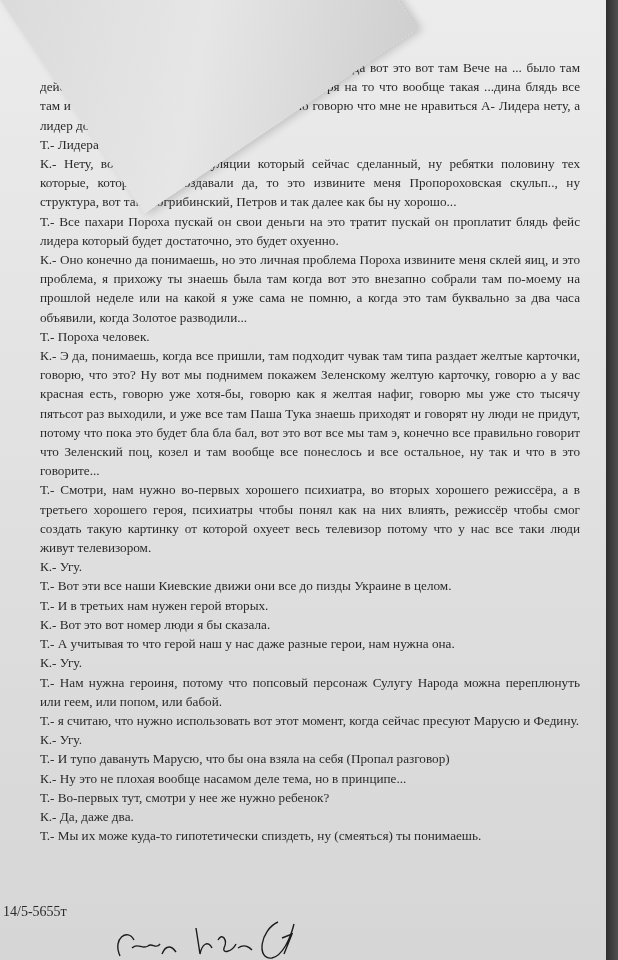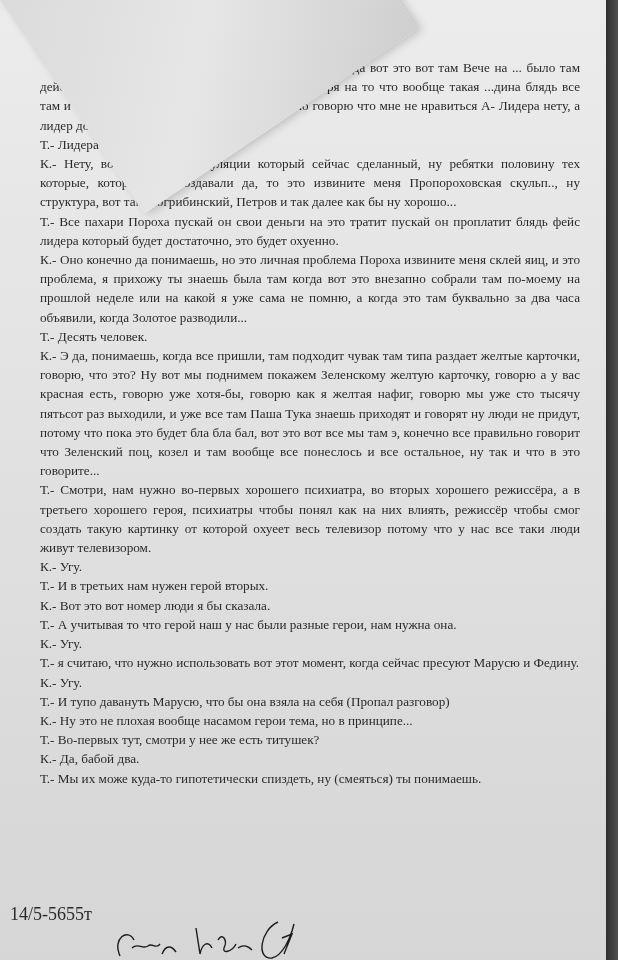--- a/index.html
+++ b/index.html
@@ -28,53 +28,55 @@
     position: absolute; left: 255px; top: 24px; font-size: 14px; color: #333;
   }
   .content {
     position: absolute; left: 40px; top: 58px; width: 540px;
     font-size: 13.2px; line-height: 19.2px; color: #2a2a2a;
     text-align: justify;
   }
   .para { margin: 0; }
   .para.first { text-indent: 20px; }
   .ref {
-    position: absolute; left: 10px; top: 904px; font-size: 18px; color: #2a2a2a;
+    position: absolute; left: 3px; top: 904px; font-size: 14px; color: #2a2a2a;
   }
   .signature {
     position: absolute; left: 110px; top: 918px; width: 240px; height: 42px;
   }
 </style>
 </head>
 <body>
 
 <div class="page">
   <div class="fold"></div>
   <div class="page-number">8</div>
 
   <div class="content">
     <p class="para first">...вой разочек не кисленько собрались ну вот и когда вот это вот там Вече на ... было там действительно достаточно людей пришло, несмотря на то что вообще такая ...дина блядь все там и снег срывался и дощь, грязь была, вот но говорю что мне не нравиться А- Лидера нету, а лидер должен быть.</p>
     <p class="para">Т.- Лидера нужно.</p>
     <p class="para">К.- Нету, вот это рух капитуляции который сейчас сделанный, ну ребятки половину тех которые, которые его создавали да, то это извините меня Пропороховская скульп.., ну структура, вот там Погрибинский, Петров и так далее как бы ну хорошо...</p>
     <p class="para">Т.- Все пахари Пороха пускай он свои деньги на это тратит пускай он проплатит блядь фейс лидера который будет достаточно, это будет охуенно.</p>
     <p class="para">К.- Оно конечно да понимаешь, но это личная проблема Пороха извините меня склей яиц, и это проблема, я прихожу ты знаешь была там когда вот это внезапно собрали там по-моему на прошлой неделе или на какой я уже сама не помню, а когда это там буквально за два часа объявили, когда Золотое разводили...</p>
-    <p class="para">Т.- Десять человек.</p>
+    <p class="para">Т.- Пороха человек.</p>
     <p class="para">К.- Э да, понимаешь, когда все пришли, там подходит чувак там типа раздает желтые карточки, говорю, что это? Ну вот мы поднимем покажем Зеленскому желтую карточку, говорю а у вас красная есть, говорю уже хотя-бы, говорю как я желтая нафиг, говорю мы уже сто тысячу пятьсот раз выходили, и уже все там Паша Тука знаешь приходят и говорят ну люди не придут, потому что пока это будет бла бла бал, вот это вот все мы там э, конечно все правильно говорит что Зеленский поц, козел и там вообще все понеслось и все остальное, ну так и что в это говорите...</p>
     <p class="para">Т.- Смотри, нам нужно во-первых хорошего психиатра, во вторых хорошего режиссёра, а в третьего хорошего героя, психиатры чтобы понял как на них влиять, режиссёр чтобы смог создать такую картинку от которой охуеет весь телевизор потому что у нас все таки люди живут телевизором.</p>
     <p class="para">К.- Угу.</p>
+    <p class="para">Т.- Вот эти все наши Киевские движи они все до пизды Украине в целом.</p>
     <p class="para">Т.- И в третьих нам нужен герой вторых.</p>
     <p class="para">К.- Вот это вот номер люди я бы сказала.</p>
-    <p class="para">Т.- А учитывая то что герой наш у нас были разные герои, нам нужна она.</p>
+    <p class="para">Т.- А учитывая то что герой наш у нас даже разные герои, нам нужна она.</p>
     <p class="para">К.- Угу.</p>
+    <p class="para">Т.- Нам нужна героиня, потому что попсовый персонаж Сулугу Народа можна переплюнуть или геем, или попом, или бабой.</p>
     <p class="para">Т.- я считаю, что нужно использовать вот этот момент, когда сейчас пресуют Марусю и Федину.</p>
     <p class="para">К.- Угу.</p>
     <p class="para">Т.- И тупо давануть Марусю, что бы она взяла на себя (Пропал разговор)</p>
-    <p class="para">К.- Ну это не плохая вообще насамом герои тема, но в принципе...</p>
-    <p class="para">Т.- Во-первых тут, смотри у нее же есть титушек?</p>
-    <p class="para">К.- Да, бабой два.</p>
+    <p class="para">К.- Ну это не плохая вообще насамом деле тема, но в принципе...</p>
+    <p class="para">Т.- Во-первых тут, смотри у нее же нужно ребенок?</p>
+    <p class="para">К.- Да, даже два.</p>
     <p class="para">Т.- Мы их може куда-то гипотетически спиздеть, ну (смеяться) ты понимаешь.</p>
 
   </div>
 
   <div class="ref">14/5-5655т</div>
 
   <svg class="signature" viewBox="0 0 240 42">
     <path d="M10 38 C2 20, 18 10, 24 22 M22 30 c6 -6 10 2 16 -2 c4 -4 8 4 12 -2 M52 36 c4 -10 10 -8 14 -2" fill="none" stroke="#1c1c1c" stroke-width="1.4"></path>
     <path d="M86 10 l4 26 c2 -10 8 -14 12 -6 M108 22 c4 -8 10 0 6 8 c-2 6 8 4 12 -4 M128 30 c6 -4 10 -2 14 2" fill="none" stroke="#1c1c1c" stroke-width="1.4"></path>
     <path d="M168 4 c-18 8 -22 38 -6 36 c10 -2 18 -18 22 -34 M172 20 l10 -4 l-8 20" fill="none" stroke="#1c1c1c" stroke-width="1.4"></path>

